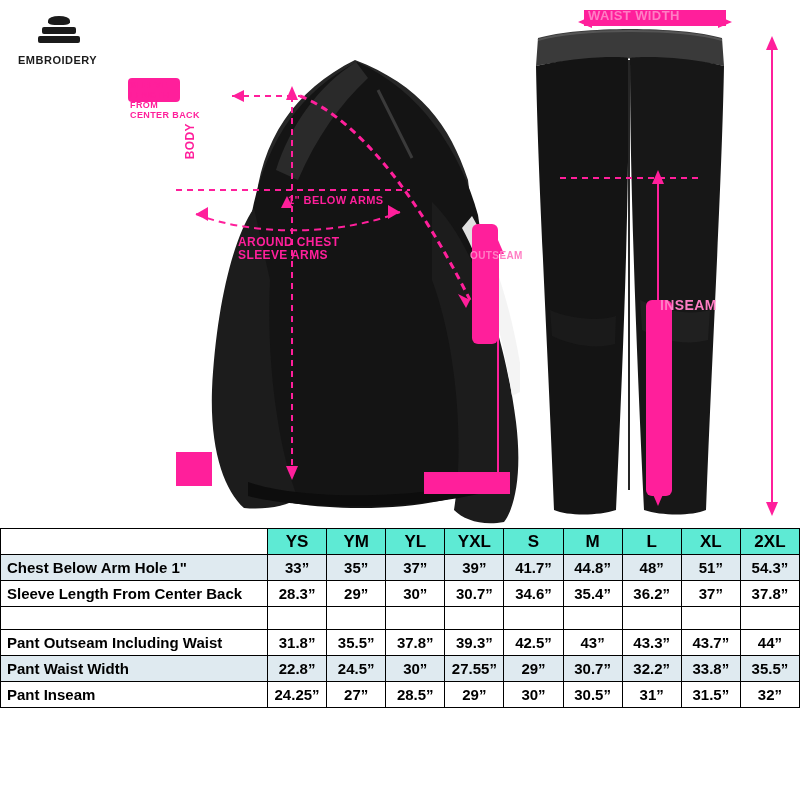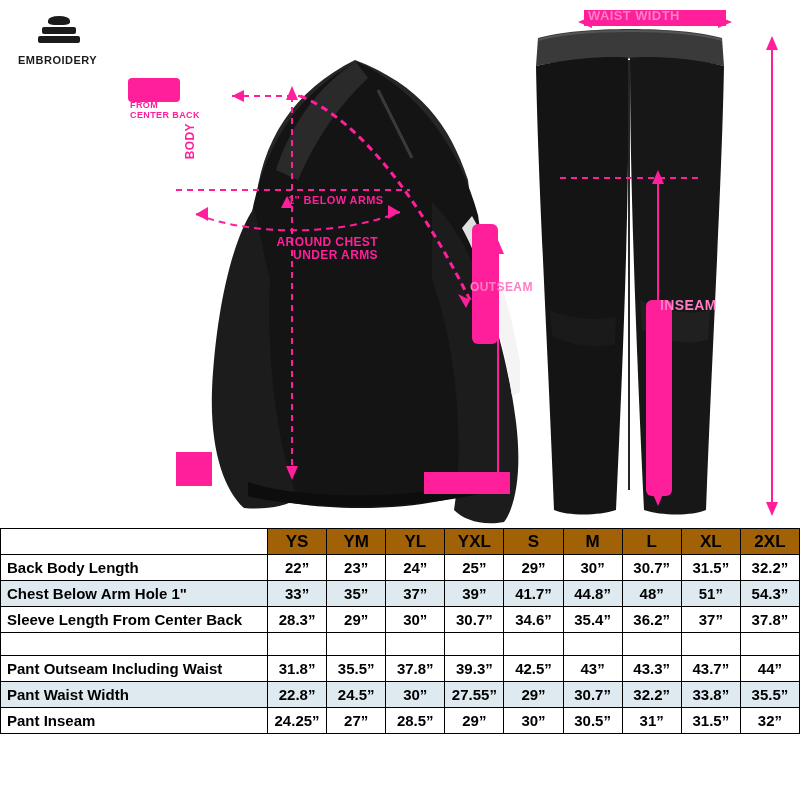--- a/index.html
+++ b/index.html
@@ -25,31 +25,31 @@
   
   .jacket{position:absolute;left:120px;top:30px;width:400px;height:500px;}
   .pants{position:absolute;left:520px;top:10px;width:220px;height:520px;}
 
   svg{display:block;}
 
   
   .lbl{position:absolute;color:#ff1f9b;font-weight:bold;letter-spacing:.4px;}
   .lbl-body{left:183px;top:123px;font-size:12px;writing-mode:vertical-rl;transform:rotate(180deg);}
   .lbl-below{left:288px;top:194px;font-size:11px;}
-  .lbl-chest{left:238px;top:236px;font-size:12px;text-align:right;line-height:13px;width:140px;}
+  .lbl-chest{left:238px;top:236px;font-size:12px;text-align:left;line-height:13px;width:140px;}
   .lbl-sleeve{left:130px;top:80px;font-size:9px;width:70px;line-height:10px;}
   .lbl-waistw{left:588px;top:8px;font-size:13px;}
-  .lbl-outseam{left:470px;top:250px;font-size:12px;width:40px;line-height:11px;margin-top:32px;}
+  .lbl-outseam{left:470px;top:250px;font-size:10px;width:40px;line-height:11px;}
   .lbl-inseam{left:660px;top:300px;font-size:14px;width:40px;line-height:11px;}
 
   
   .table-wrap{position:absolute;left:0;top:528px;width:800px;height:272px;background:#fff;}
   table{border-collapse:collapse;width:800px;table-layout:fixed;font-size:14px;}
   th,td{border:1px solid #000;height:25px;padding:0 4px;}
-  thead th{font-size:17px;font-weight:bold;background:#a16207;color:#000;}
+  thead th{font-size:17px;font-weight:bold;background:#5eead4;color:#000;}
   th.rowhead{width:258px;text-align:left;background:#fff;}
   tbody td{text-align:center;font-weight:bold;font-size:15px;color:#000;}
   tbody td.name{text-align:left;font-size:15px;font-weight:bold;padding-left:6px;}
   tr.alt td{background:#dfeaf0;}
   tr.blank td{height:22px;background:#fff;}
   tr.blank td.name{background:#fff;}
 </style>
 </head>
 <body>
 
@@ -145,21 +145,21 @@
         <rect x="128" y="78" width="52" height="24" rx="4"></rect>
         <rect x="584" y="10" width="142" height="16"></rect>
         <rect x="646" y="300" width="26" height="196" rx="6"></rect>
       </g>
     </svg>
 
     <div class="lbl lbl-body">BODY</div>
     <div class="lbl lbl-below">1" BELOW ARMS</div>
     <div class="lbl lbl-chest">
       <div>AROUND CHEST</div>
-      <div>UNDER ARMS</div>
+      <div>SLEEVE ARMS</div>
     </div>
     <div class="lbl lbl-sleeve" style="color:#ff1f9b;">SLEEVE LENGTH FROM CENTER BACK</div>
     <div class="lbl lbl-waistw" style="color:#ff7ec4;">WAIST WIDTH</div>
     <div class="lbl lbl-outseam" style="color:#ff7ec4;">OUTSEAM</div>
     <div class="lbl lbl-inseam" style="color:#ff7ec4;">INSEAM</div>
   </div>
 
   <div class="table-wrap">
     <table>
       <thead>
@@ -170,32 +170,20 @@
           <th>YL</th>
           <th>YXL</th>
           <th>S</th>
           <th>M</th>
           <th>L</th>
           <th>XL</th>
           <th>2XL</th>
         </tr>
       </thead>
       <tbody>
-        <tr>
-          <td class="name">Back Body Length</td>
-          <td>22”</td>
-          <td>23”</td>
-          <td>24”</td>
-          <td>25”</td>
-          <td>29”</td>
-          <td>30”</td>
-          <td>30.7”</td>
-          <td>31.5”</td>
-          <td>32.2”</td>
-        </tr>
         <tr class="alt">
           <td class="name">Chest Below Arm Hole 1"</td>
           <td>33”</td>
           <td>35”</td>
           <td>37”</td>
           <td>39”</td>
           <td>41.7”</td>
           <td>44.8”</td>
           <td>48”</td>
           <td>51”</td>

